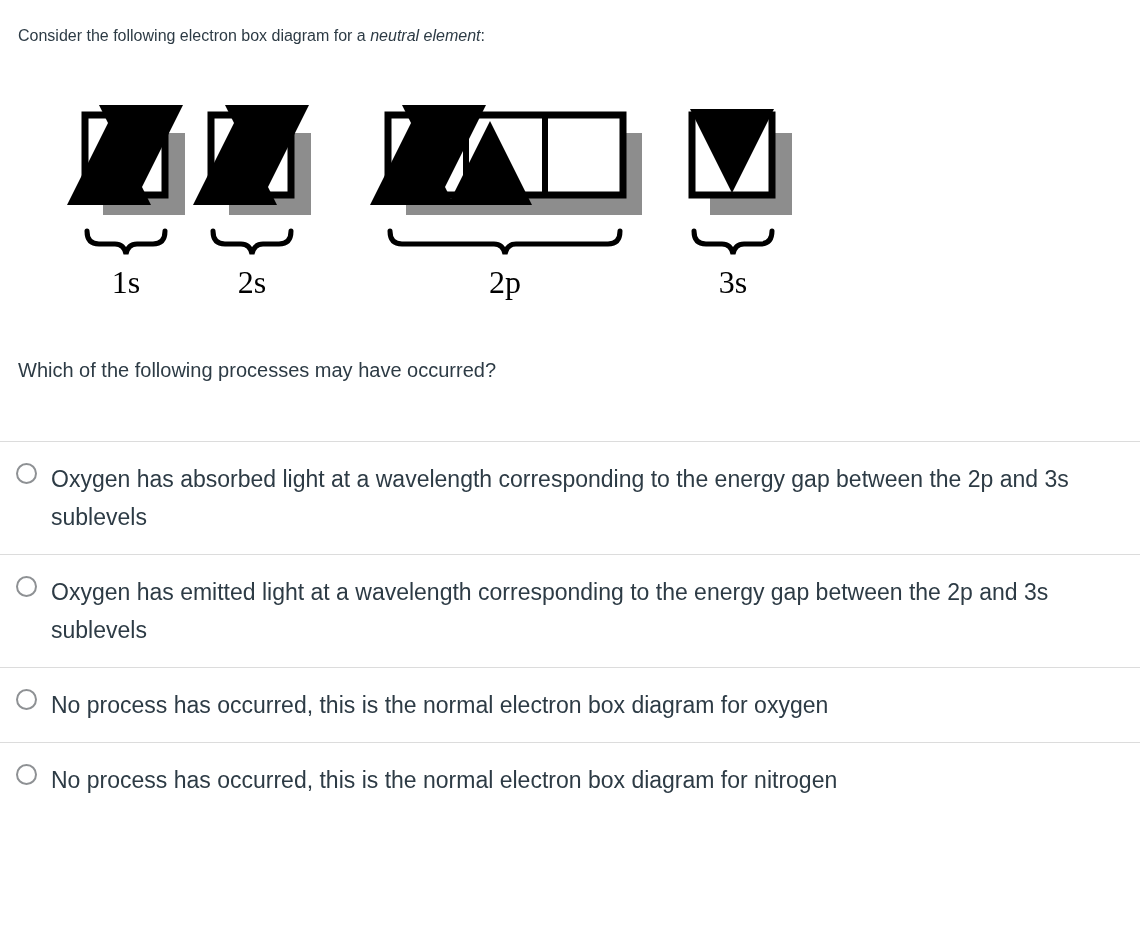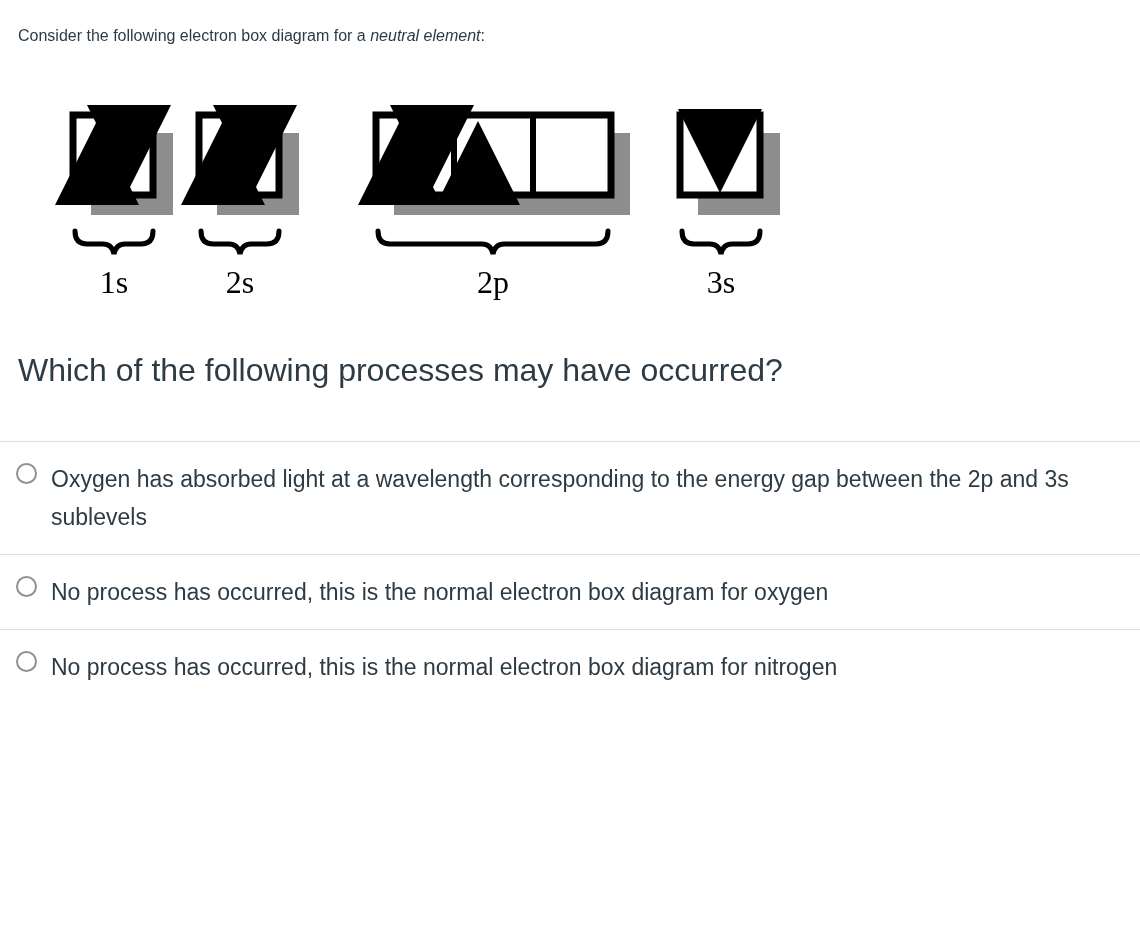--- a/index.html
+++ b/index.html
@@ -24,36 +24,36 @@
     color: #2d3b45;
     white-space: nowrap;
   }
   .prompt-line em {
     font-style: italic;
   }
 
   
   .orbital-figure {
     position: absolute;
-    left: 0;
+    left: 12px;
     top: 100px;
     width: 820px;
     height: 220px;
     padding-left: 23px;
   }
   .orbital-figure svg {
     display: block;
   }
 
   
   .question-line {
     position: absolute;
     left: 18px;
     top: 354px;
-    font-size: 32px;
+    font-size: 20px;
     line-height: 32px;
     color: #2d3b45;
     white-space: nowrap;
   }
 
   
   .answers {
     position: absolute;
     left: 0;
     top: 441px;
@@ -153,20 +153,24 @@
 
 <div class="question-line">Which of the following processes may have occurred?</div>
 
 <div class="answers">
 
   <div class="answer-row">
     <span class="radio"></span>
     <span class="answer-text">Oxygen has absorbed light at a wavelength corresponding to the energy gap between the 2p and 3s sublevels</span>
   </div>
 
+  <div class="answer-row">
+    <span class="radio"></span>
+    <span class="answer-text">Oxygen has emitted light at a wavelength corresponding to the energy gap between the 2p and 3s sublevels</span>
+  </div>
 
 
   <div class="answer-row">
     <span class="radio"></span>
     <span class="answer-text">No process has occurred, this is the normal electron box diagram for oxygen</span>
   </div>
 
   <div class="answer-row last">
     <span class="radio"></span>
     <span class="answer-text">No process has occurred, this is the normal electron box diagram for nitrogen</span>

